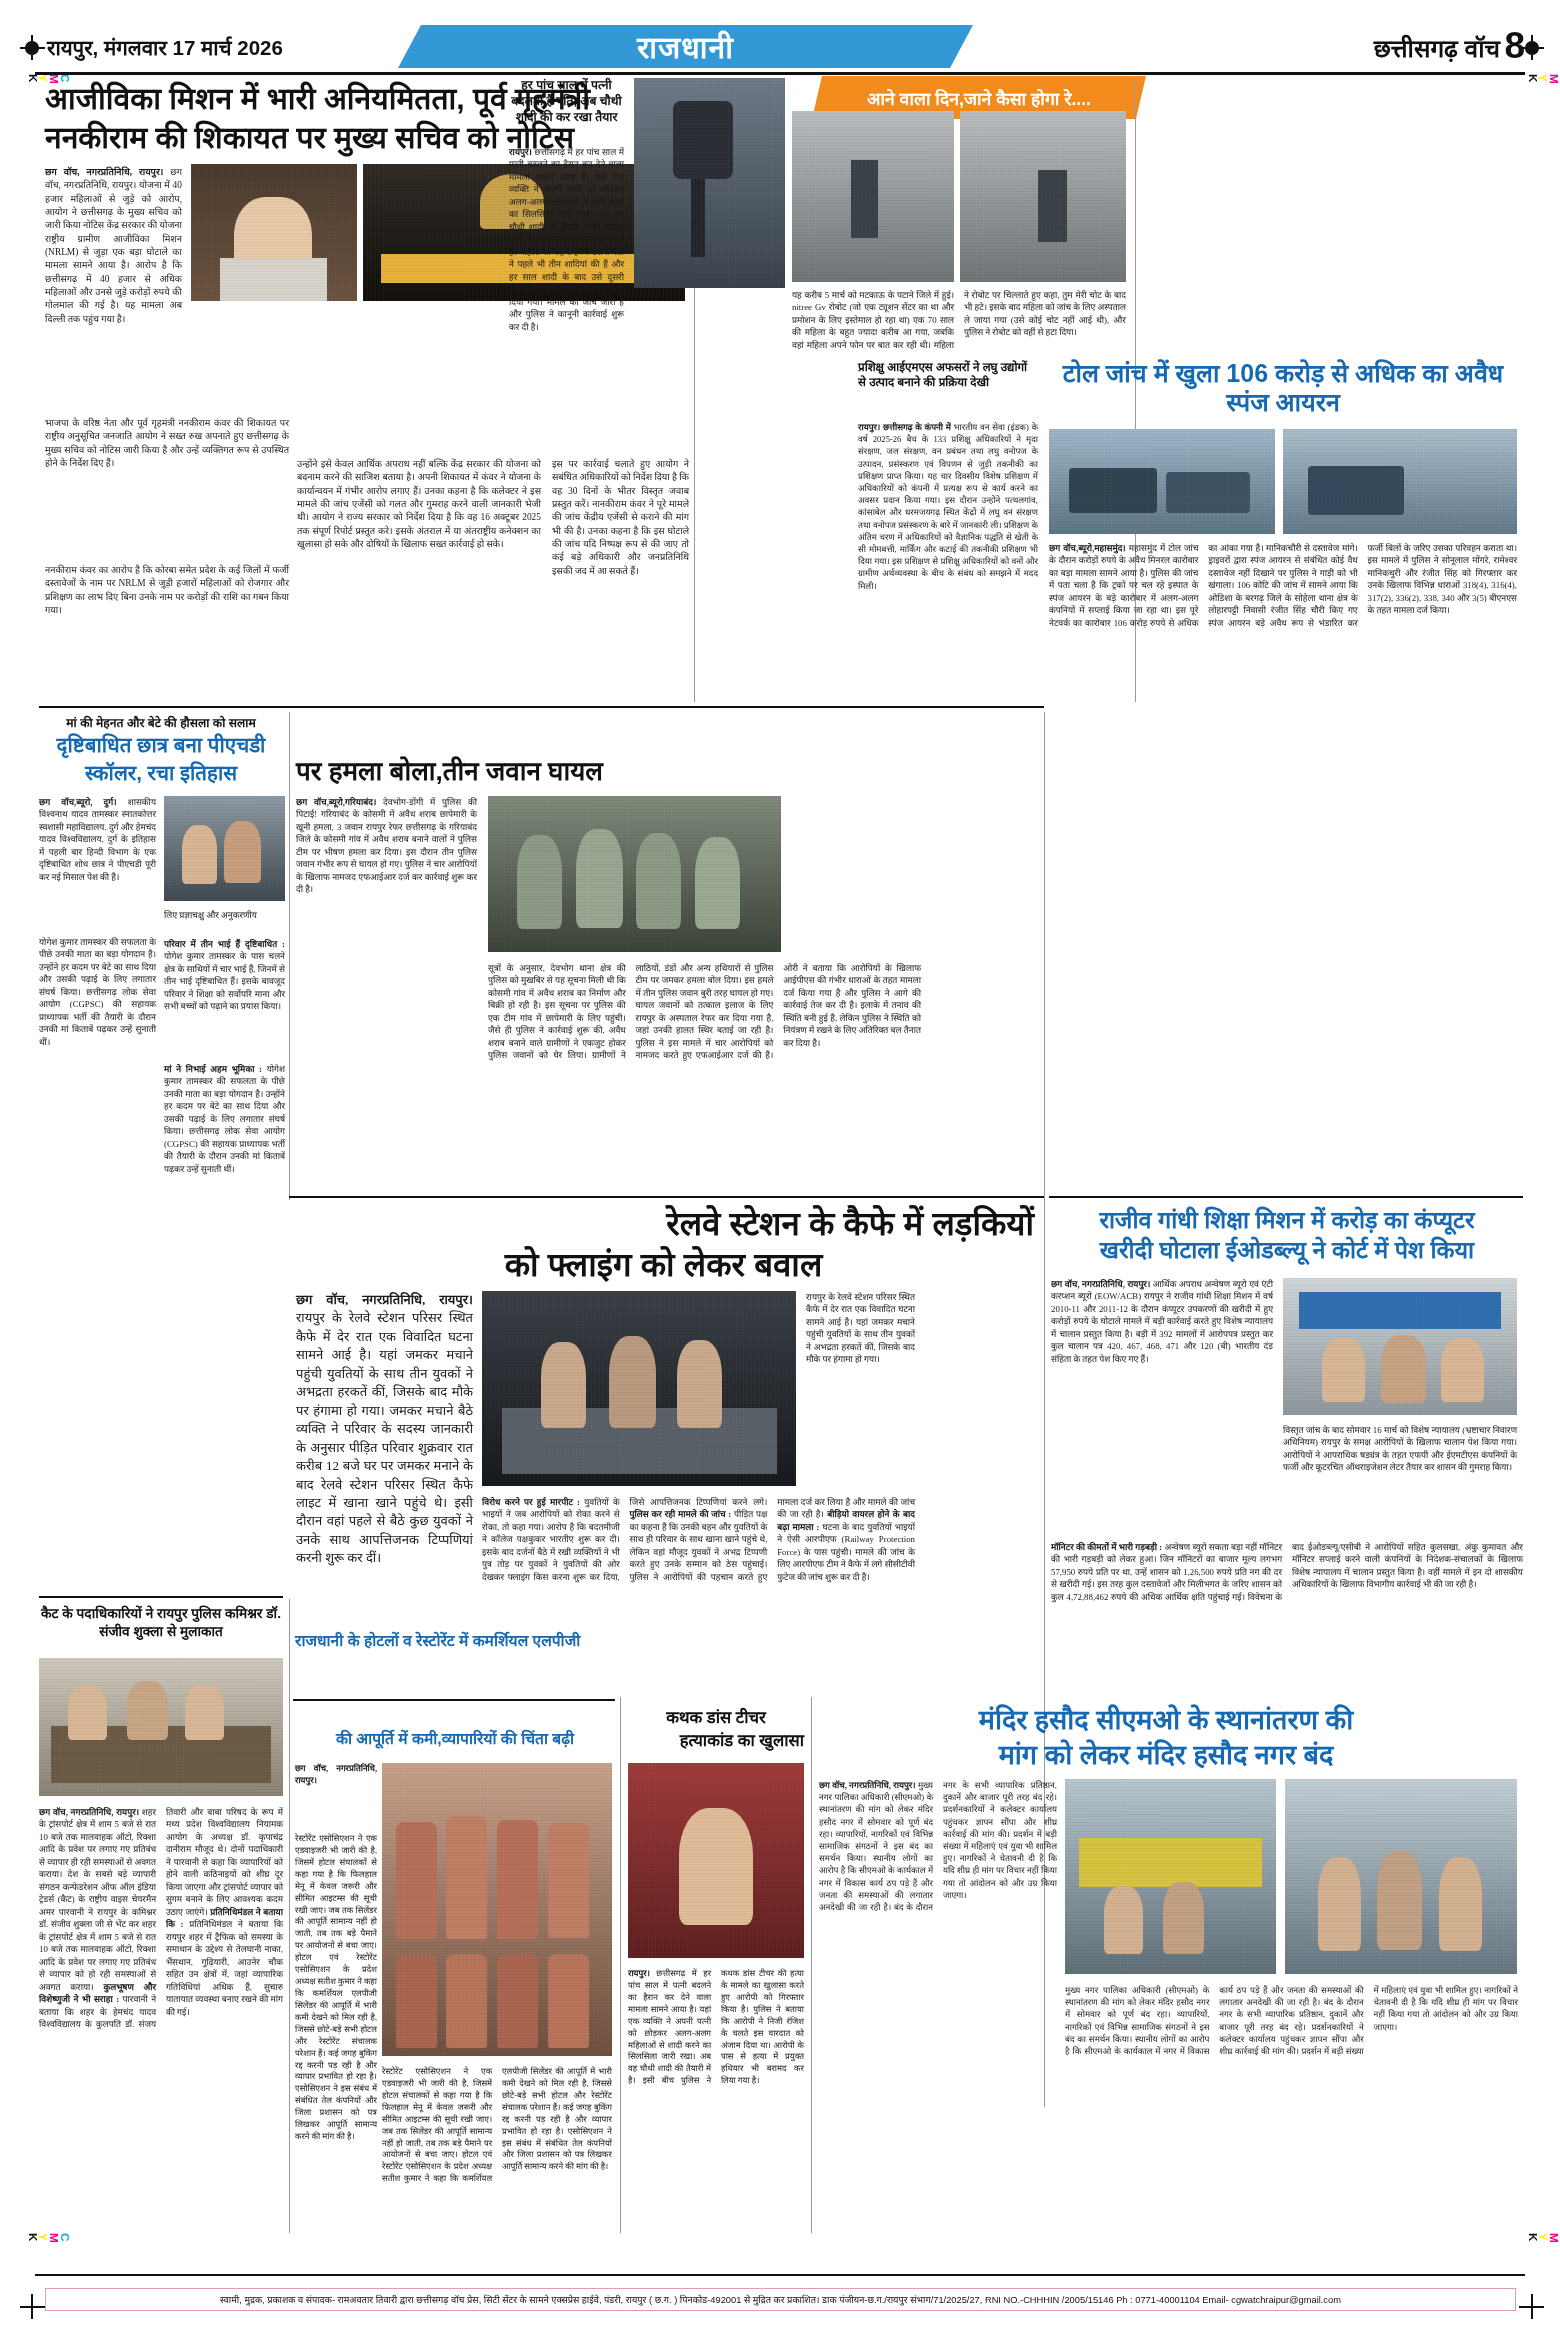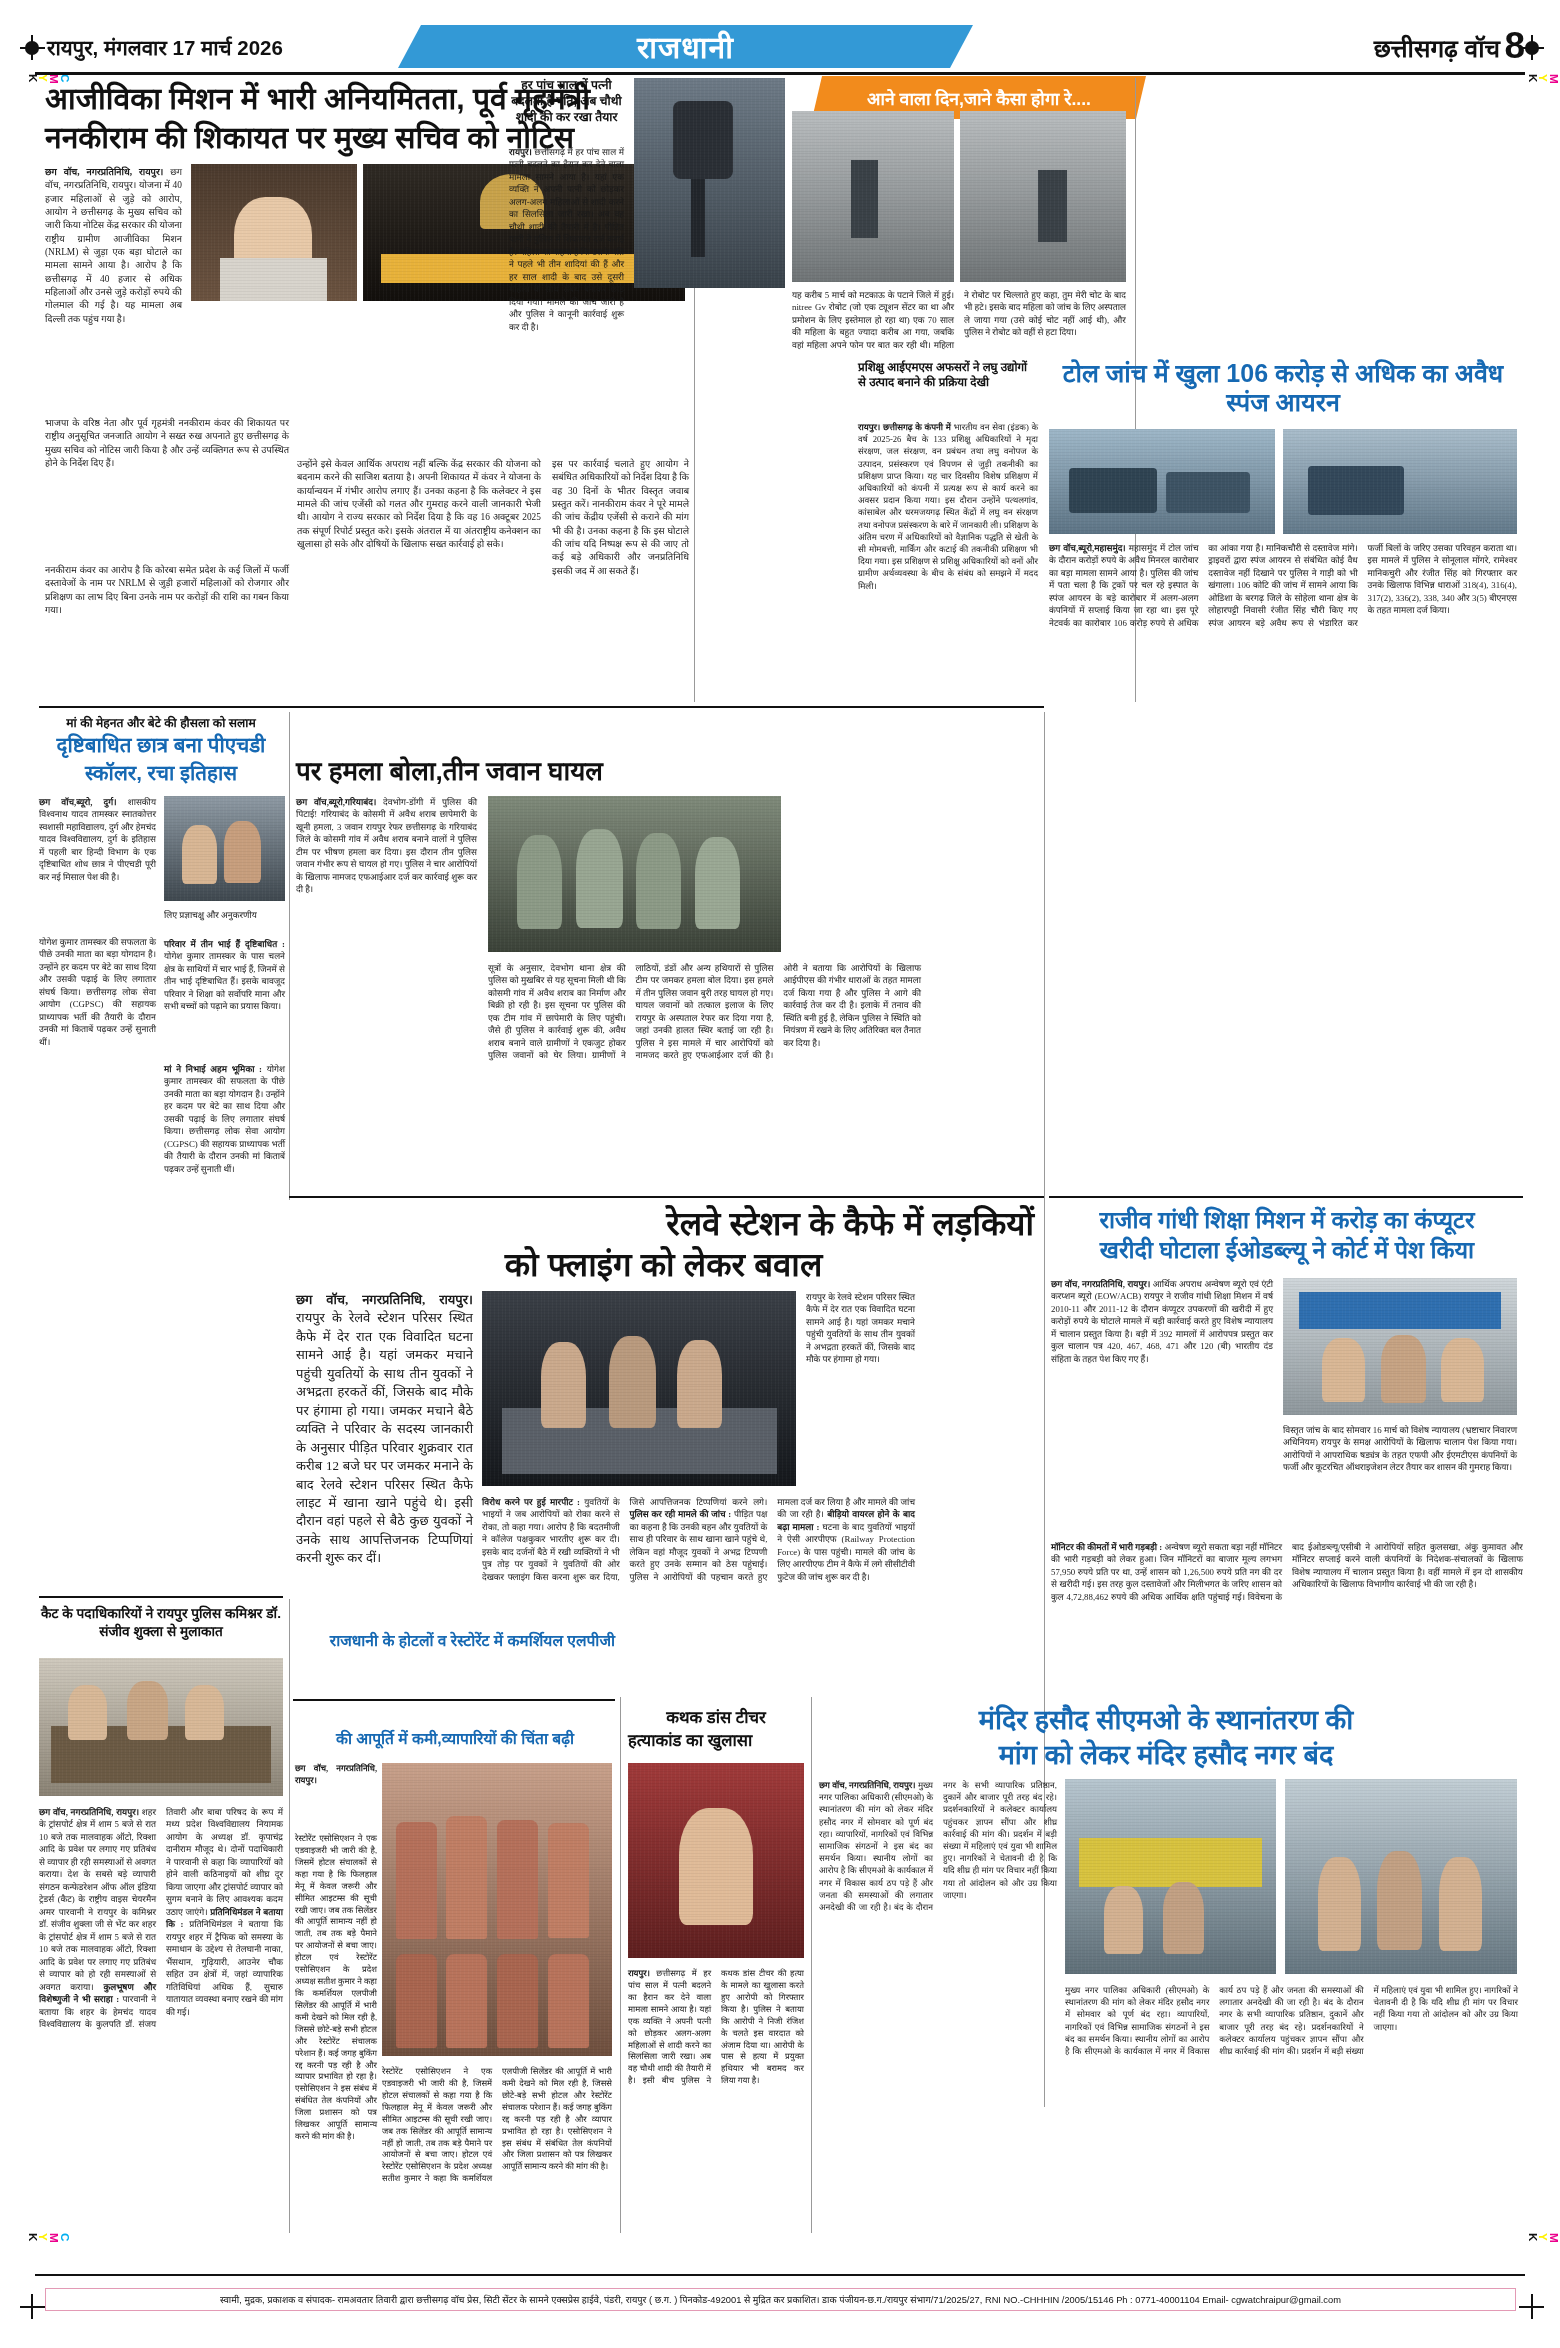--- a/index.html
+++ b/index.html
@@ -353,21 +353,21 @@
       <span class="byline">कुलभूषण और विशेष्णुजी ने भी सराहा :</span>
       <span>पारवानी ने बताया कि शहर के हेमचंद यादव विश्वविद्यालय के कुलपति डॉ. संजय तिवारी और बाबा परिषद के रूप में मध्य प्रदेश विश्वविद्यालय नियामक आयोग के अध्यक्ष डॉ. कृपाचंद्र दानीराम मौजूद थे। दोनों पदाधिकारी ने पारवानी से कहा कि व्यापारियों को होने वाली कठिनाइयों को शीघ्र दूर किया जाएगा और ट्रांसपोर्ट व्यापार को सुगम बनाने के लिए आवश्यक कदम उठाए जाएंगे।</span>
       <span class="byline">प्रतिनिधिमंडल ने बताया कि :</span>
       <span>प्रतिनिधिमंडल ने बताया कि रायपुर शहर में ट्रैफिक को समस्या के समाधान के उद्देश्य से तेलघानी नाका, भैंसथान, गुढ़ियारी, आउनेर चौक सहित उन क्षेत्रों में, जहां व्यापारिक गतिविधियां अधिक हैं, सुचारु यातायात व्यवस्था बनाए रखने की मांग की गई।</span>
     </div>
   </div>
 
   <div class="vrule" style="left:289px;top:1599px;height:634px;"></div>
   <div class="hrule2" style="left:293px;top:1699px;width:322px;"></div>
 
-  <div class="blue-hl" style="position:absolute;left:295px;top:1632px;width:320px;font-size:15.6px;text-align:right;">राजधानी के होटलों व रेस्टोरेंट में कमर्शियल एलपीजी</div>
+  <div class="blue-hl" style="position:absolute;left:295px;top:1632px;width:320px;font-size:15.6px;text-align:left;">राजधानी के होटलों व रेस्टोरेंट में कमर्शियल एलपीजी</div>
   <div class="blue-hl" style="position:absolute;left:295px;top:1730px;width:320px;font-size:15.6px;text-align:center;">की आपूर्ति में कमी,व्यापारियों की चिंता बढ़ी</div>
 
   <div class="photo" style="left:382px;top:1763px;width:230px;height:293px;">
     <div style="position:absolute;inset:0;background:linear-gradient(#c8a08a,#6e4f3e);"></div>
     <div style="position:absolute;left:13.7px;top:59px;width:41px;height:117px;background:#b5705a;border-radius:7.8px 7.8px 2.9px 2.9px;"></div>
     <div style="position:absolute;left:64px;top:53px;width:41px;height:123px;background:#c07e64;border-radius:7.8px 7.8px 2.9px 2.9px;"></div>
     <div style="position:absolute;left:115px;top:57px;width:41px;height:119px;background:#b5705a;border-radius:7.8px 7.8px 2.9px 2.9px;"></div>
     <div style="position:absolute;left:166px;top:60px;width:41px;height:115px;background:#c07e64;border-radius:7.8px 7.8px 2.9px 2.9px;"></div>
     <div style="position:absolute;left:13.7px;top:191px;width:41px;height:94px;background:#a9654f;border-radius:7.8px 7.8px 2.9px 2.9px;"></div>
     <div style="position:absolute;left:64px;top:191px;width:41px;height:94px;background:#b8735b;border-radius:7.8px 7.8px 2.9px 2.9px;"></div>
@@ -382,21 +382,21 @@
   <div class="body-col" style="position:absolute;left:295px;top:1833px;width:82px;font-size:8.4px;">
     <span>रेस्टोरेंट एसोसिएशन ने एक एडवाइजरी भी जारी की है, जिसमें होटल संचालकों से कहा गया है कि फिलहाल मेनू में केवल जरूरी और सीमित आइटम्स की सूची रखी जाए। जब तक सिलेंडर की आपूर्ति सामान्य नहीं हो जाती, तब तक बड़े पैमाने पर आयोजनों से बचा जाए। होटल एवं रेस्टोरेंट एसोसिएशन के प्रदेश अध्यक्ष सतीश कुमार ने कहा कि कमर्शियल एलपीजी सिलेंडर की आपूर्ति में भारी कमी देखने को मिल रही है, जिससे छोटे-बड़े सभी होटल और रेस्टोरेंट संचालक परेशान हैं। कई जगह बुकिंग रद्द करनी पड़ रही है और व्यापार प्रभावित हो रहा है। एसोसिएशन ने इस संबंध में संबंधित तेल कंपनियों और जिला प्रशासन को पत्र लिखकर आपूर्ति सामान्य करने की मांग की है।</span>
   </div>
   <div class="body-col" style="position:absolute;left:382px;top:2066px;width:230px;font-size:8.4px;">
     <div class="cols2"><span>रेस्टोरेंट एसोसिएशन ने एक एडवाइजरी भी जारी की है, जिसमें होटल संचालकों से कहा गया है कि फिलहाल मेनू में केवल जरूरी और सीमित आइटम्स की सूची रखी जाए। जब तक सिलेंडर की आपूर्ति सामान्य नहीं हो जाती, तब तक बड़े पैमाने पर आयोजनों से बचा जाए। होटल एवं रेस्टोरेंट एसोसिएशन के प्रदेश अध्यक्ष सतीश कुमार ने कहा कि कमर्शियल एलपीजी सिलेंडर की आपूर्ति में भारी कमी देखने को मिल रही है, जिससे छोटे-बड़े सभी होटल और रेस्टोरेंट संचालक परेशान हैं। कई जगह बुकिंग रद्द करनी पड़ रही है और व्यापार प्रभावित हो रहा है। एसोसिएशन ने इस संबंध में संबंधित तेल कंपनियों और जिला प्रशासन को पत्र लिखकर आपूर्ति सामान्य करने की मांग की है।</span></div>
   </div>
 
   <div class="vrule" style="left:620px;top:1697px;height:536px;"></div>
 
   <div class="black-hl" style="position:absolute;left:628px;top:1709px;width:176px;font-size:16.6px;text-align:center;">कथक डांस टीचर</div>
-  <div class="black-hl" style="position:absolute;left:628px;top:1732px;width:176px;font-size:16.6px;text-align:left;">हत्याकांड का खुलासा</div>
+  <div class="black-hl" style="position:absolute;left:628px;top:1732px;width:176px;font-size:16.6px;text-align:right;">हत्याकांड का खुलासा</div>
   <div class="photo" style="left:628px;top:1763px;width:176px;height:195px;">
     <div style="position:absolute;inset:0;background:linear-gradient(#a03a3a,#5e1f1f);"></div>
     <div class="fig" style="left:51px;top:45px;width:74px;height:117px;background:#e0bb98;"></div>
     <div class="grain"></div>
   </div>
   <div class="body-col" style="position:absolute;left:628px;top:1968px;width:176px;font-size:8.4px;">
     <div class="cols2">
       <span class="byline">रायपुर।</span>
       <span>छत्तीसगढ़ में हर पांच साल में पत्नी बदलने का हैरान कर देने वाला मामला सामने आया है। यहां एक व्यक्ति ने अपनी पत्नी को छोड़कर अलग-अलग महिलाओं से शादी करने का सिलसिला जारी रखा। अब वह चौथी शादी की तैयारी में है। इसी बीच पुलिस ने कथक डांस टीचर की हत्या के मामले का खुलासा करते हुए आरोपी को गिरफ्तार किया है। पुलिस ने बताया कि आरोपी ने निजी रंजिश के चलते इस वारदात को अंजाम दिया था। आरोपी के पास से हत्या में प्रयुक्त हथियार भी बरामद कर लिया गया है।</span>
     </div>

